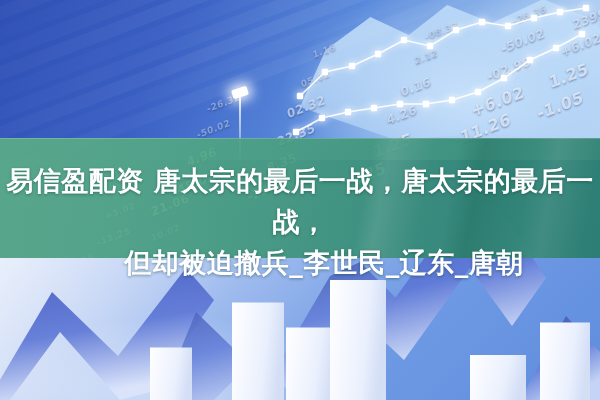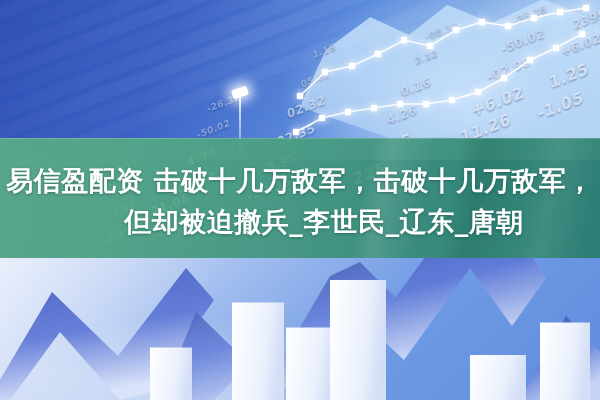--- a/index.html
+++ b/index.html
@@ -227,17 +227,17 @@
       <rect x="330" y="280" width="56" height="120" fill="url(#gbar)"></rect>
       <rect x="470" y="355" width="56" height="45" fill="url(#gbar)"></rect>
       <rect x="540" y="322.5" width="50" height="77.5" fill="url(#gbar)"></rect>
     </svg>
 
   <div class="layer" id="green"></div>
   <div class="layer" id="green-facets"></div>
   <div class="layer" id="green-top-hair"></div>
 
   <div id="headline">
-    <span class="l1">易信盈配资 击破十几万敌军，击破十几万敌军，</span>
+    <span class="l1">易信盈配资 唐太宗的最后一战，唐太宗的最后一战，</span>
     <span class="l2">但却被迫撤兵_李世民_辽东_唐朝</span>
   </div>
 
 </div>
 
 </body></html>

